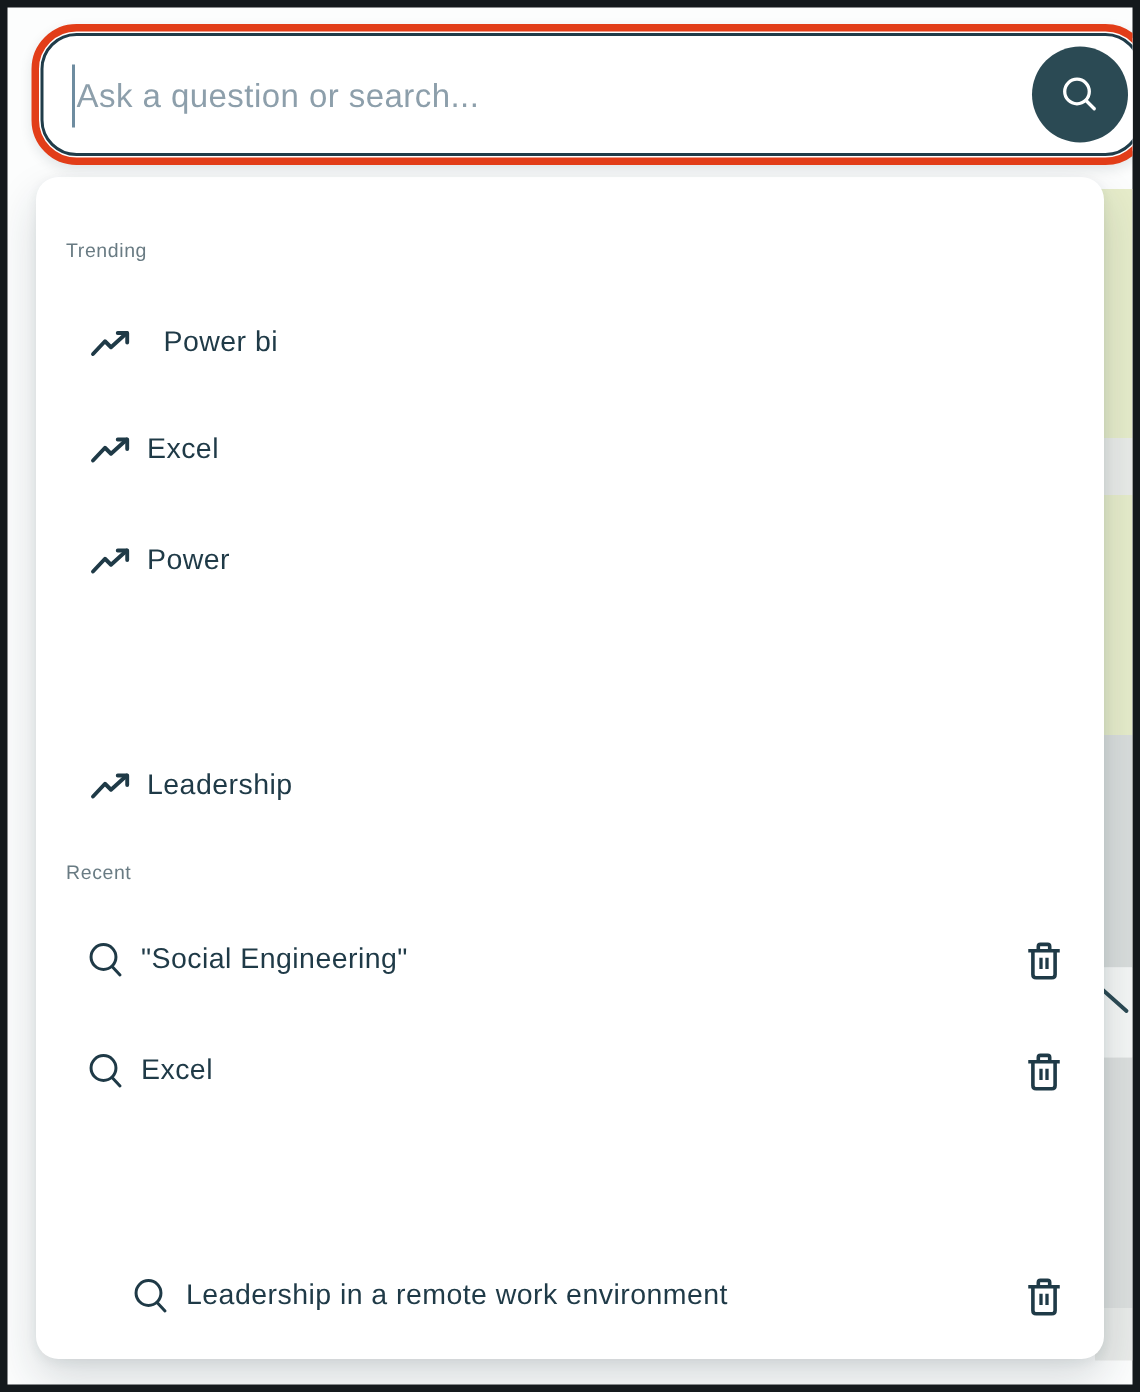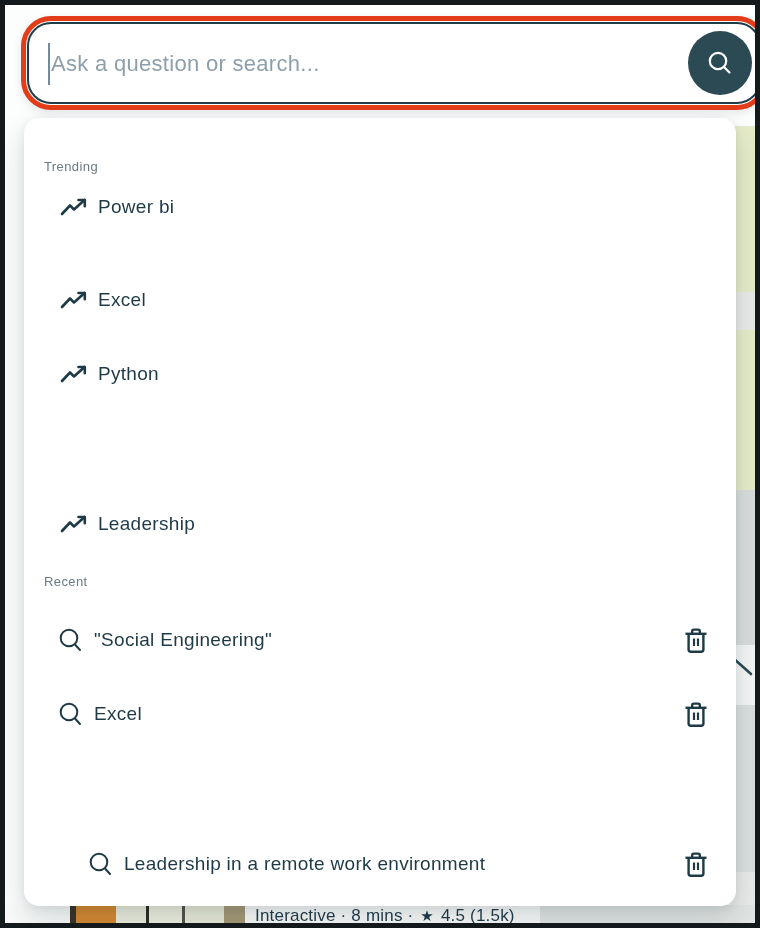--- a/index.html
+++ b/index.html
@@ -77,21 +77,21 @@
     display:flex; align-items:center; cursor:pointer;
   }
   .row.trend{padding-left:36px;}
   .row.recent{padding-left:34px;}
   .row .ic{display:flex; align-items:center; flex:0 0 auto;}
   .row.trend .ic{width:30px;}
   .row.recent .ic{width:28px;}
   .row-label{
     margin-left:8px; font-size:19px; color:#1f3a47; letter-spacing:.3px; white-space:nowrap;
   }
-  .r1{top:67px;} .r2{top:160px;} .r3{top:234px;} .r4{top:309px;} .r5{top:384px;}
+  .r1{top:89px;gap:11px;} .r2{top:160px;} .r3{top:234px;} .r4{top:309px;} .r5{top:384px;}
   .q1{top:500px;} .q2{top:574px;} .q3{top:649px;} .q4{top:724px;margin-left:30px;}
   .trash-btn{
     position:absolute; right:24px; top:50%; transform:translateY(-50%);
     width:32px; height:32px; background:none; border:none; padding:2px; cursor:pointer;
     display:flex; align-items:center; justify-content:center;
   }
 </style>
 </head>
 <body>
 
@@ -101,28 +101,20 @@
   <div class="bg-strip s-notch"></div>
   <div class="bg-strip s-green2"></div>
   <div class="bg-strip s-gray1"></div>
   <div class="bg-strip s-white"></div>
   <div class="bg-strip s-gray2"></div>
   <div class="bg-strip s-light"></div>
   <svg class="bg-chevron" viewBox="0 0 26 22">
     <path d="M2 3 L20 19" stroke="#2c4a54" stroke-width="2.6" fill="none" stroke-linecap="round"></path>
   </svg>
 
-  <div class="bottom-strip">
-    <div class="thumb"></div>
-    <div class="card-meta">
-      <span>Interactive · 8 mins ·</span>
-      <span class="star">★</span>
-      <span>4.5 (1.5k)</span>
-    </div>
-  </div>
 
   <div class="search-highlight">
     <div class="search-bar">
       <div class="caret"></div>
       <input class="search-input" type="text" placeholder="Ask a question or search..." style="">
       <button class="search-btn">
         <svg width="30" height="30" viewBox="0 0 30 30">
           <circle cx="13" cy="13" r="8.2" fill="none" stroke="#ffffff" stroke-width="2.2"></circle>
           <path d="M19 19 L24.5 24.5" stroke="#ffffff" stroke-width="2.2" stroke-linecap="round"></path>
         </svg>
@@ -152,21 +144,21 @@
       </span>
       <span class="row-label">Excel</span>
     </div>
     <div class="row trend r3">
       <span class="ic">
         <svg width="28" height="20" viewBox="0 0 28 20">
             <path d="M2 17 L10 8.5 L14 12.5 L24.5 3" fill="none" stroke="#1f3a47" stroke-width="2.6" stroke-linecap="round" stroke-linejoin="round"></path>
             <path d="M18.5 3 H24.8 V9.3" fill="none" stroke="#1f3a47" stroke-width="2.6" stroke-linecap="round" stroke-linejoin="round"></path>
           </svg>
       </span>
-      <span class="row-label">Python</span>
+      <span class="row-label">Power</span>
     </div>
     <div class="row trend r5">
       <span class="ic">
         <svg width="28" height="20" viewBox="0 0 28 20">
             <path d="M2 17 L10 8.5 L14 12.5 L24.5 3" fill="none" stroke="#1f3a47" stroke-width="2.6" stroke-linecap="round" stroke-linejoin="round"></path>
             <path d="M18.5 3 H24.8 V9.3" fill="none" stroke="#1f3a47" stroke-width="2.6" stroke-linecap="round" stroke-linejoin="round"></path>
           </svg>
       </span>
       <span class="row-label">Leadership</span>
     </div>

